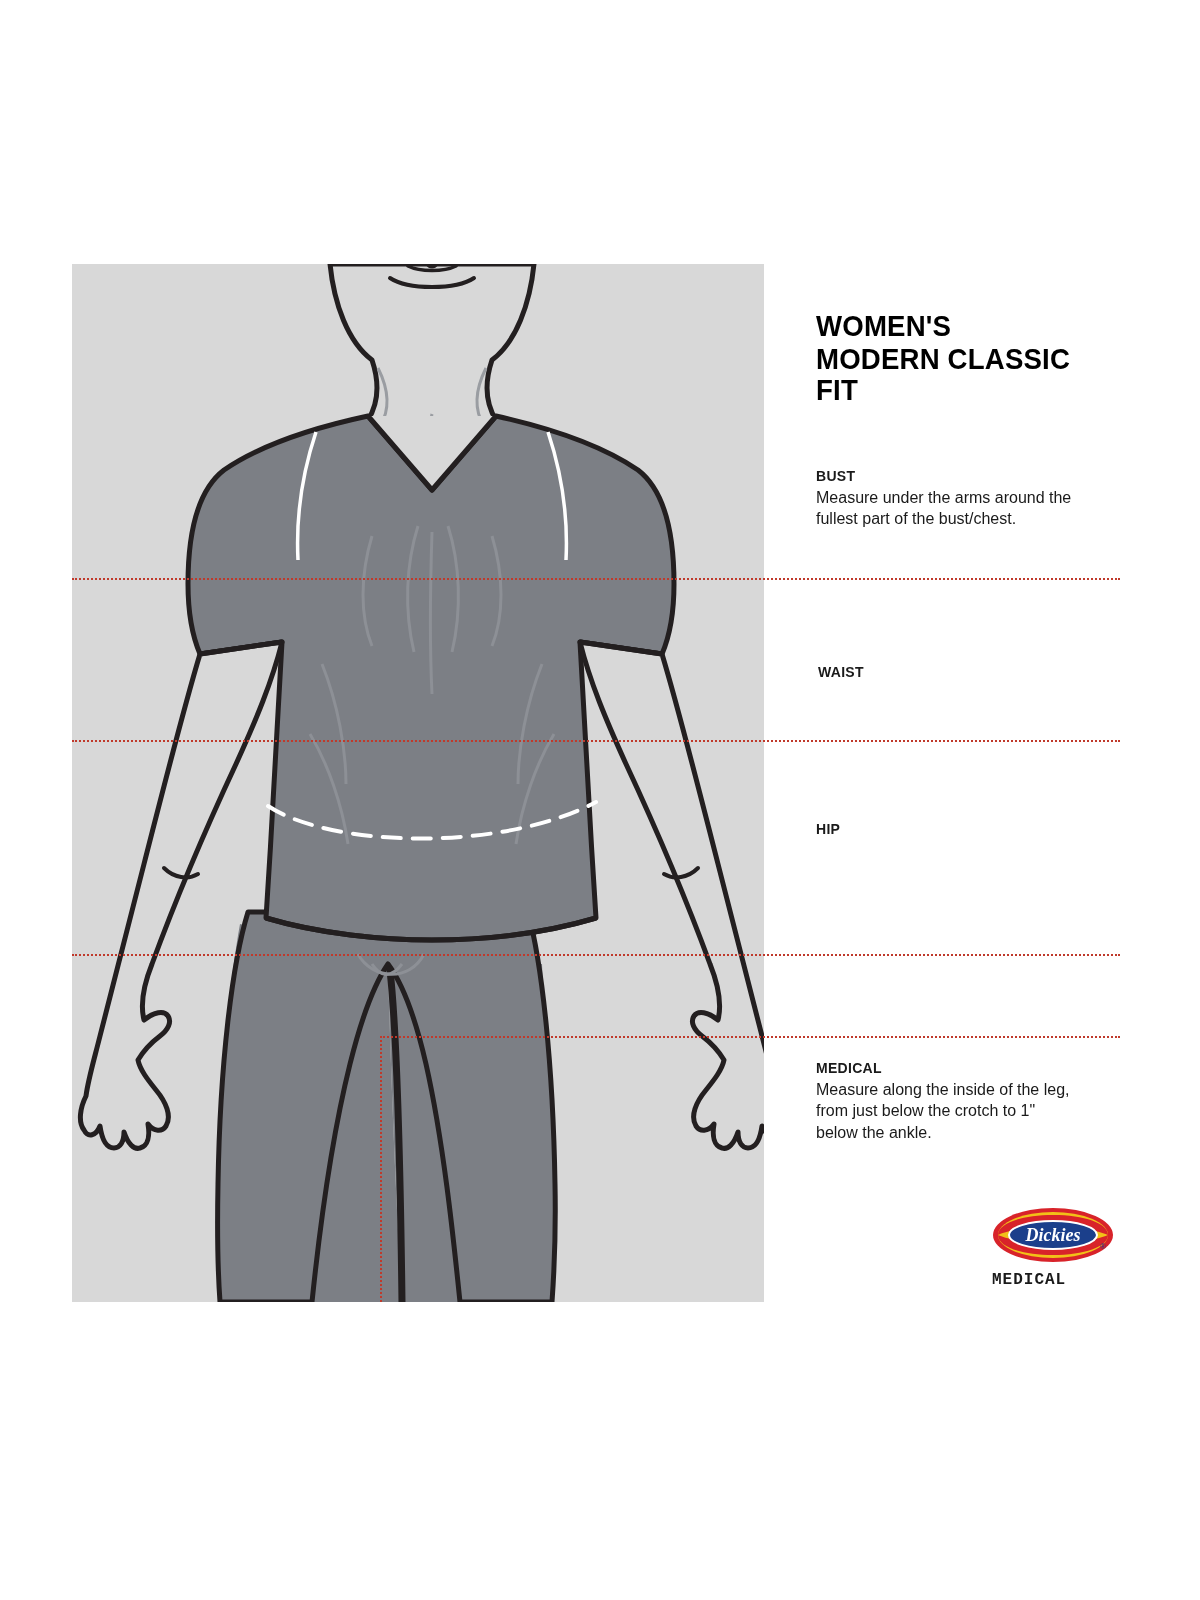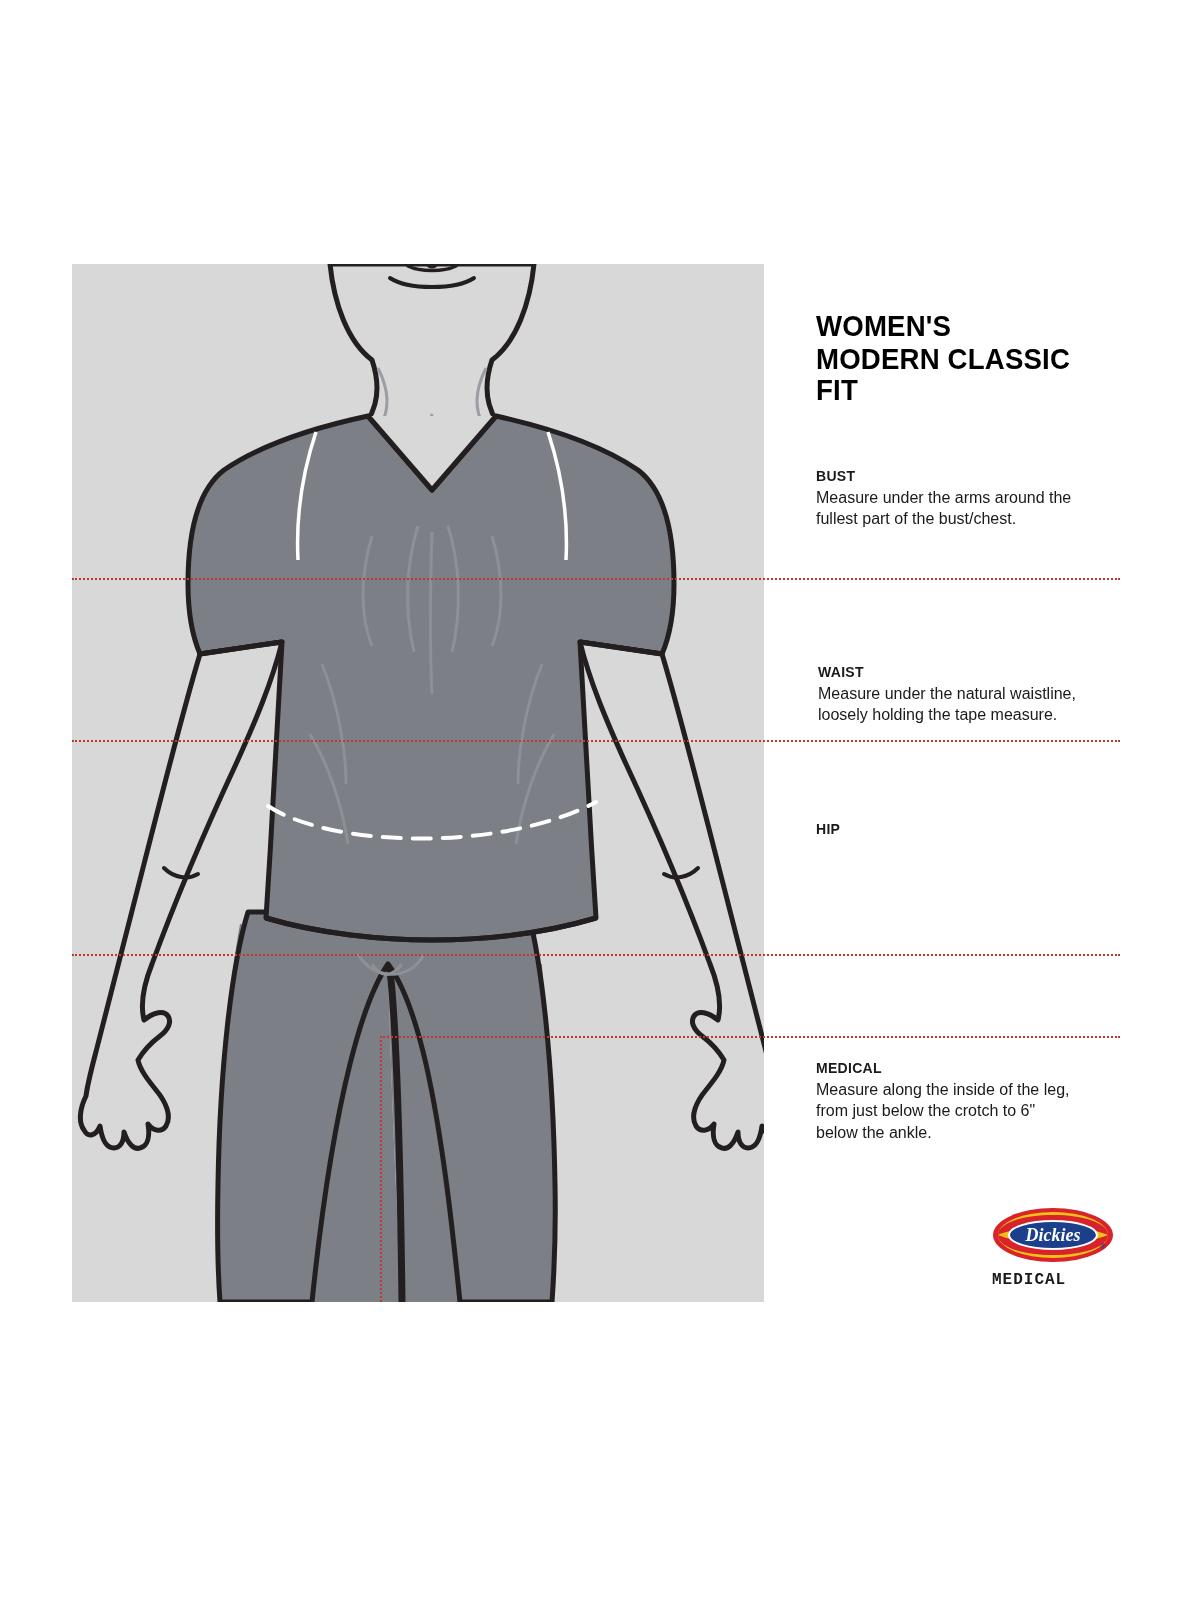--- a/index.html
+++ b/index.html
@@ -263,30 +263,29 @@
   </div>
 </div>
 
 <div class="measure-block" id="block-bust">
   <div class="measure-title">BUST</div>
   <div class="measure-desc">Measure under the arms around the fullest part of the bust/chest.</div>
 </div>
 
 <div class="measure-block" id="block-waist">
   <div class="measure-title">WAIST</div>
-  <div class="measure-desc">Measure under the natural waistline, loosely holding the tape measure.</div>
 </div>
 
 <div class="measure-block" id="block-hip">
   <div class="measure-title">HIP</div>
 </div>
 
 <div class="measure-block" id="block-inseam">
   <div class="measure-title">MEDICAL</div>
-  <div class="measure-desc">Measure along the inside of the leg, from just below the crotch to 6" below the ankle.</div>
+  <div class="measure-desc">Measure along the inside of the leg, from just below the crotch to 1" below the ankle.</div>
 </div>
 
 <div id="logo-wrap">
   <div id="logo-badge">
     <svg viewBox="0 0 122 60" width="122" height="60" xmlns="http://www.w3.org/2000/svg">
       <ellipse cx="61" cy="30" rx="60" ry="27" fill="#d8232a"></ellipse>
       <ellipse cx="61" cy="30" rx="55" ry="23" fill="#f2c018"></ellipse>
       <path d="M6 30 C 6 18, 30 10, 61 10 C 92 10, 116 18, 116 30 C 116 30, 100 22, 61 22 C 22 22, 6 30, 6 30 Z" fill="#d8232a"></path>
       <path d="M6 30 C 6 42, 30 50, 61 50 C 92 50, 116 42, 116 30 C 116 30, 100 38, 61 38 C 22 38, 6 30, 6 30 Z" fill="#d8232a"></path>
       <ellipse cx="61" cy="30" rx="44" ry="14" fill="#1b3f8b" stroke="#ffffff" stroke-width="2"></ellipse>

